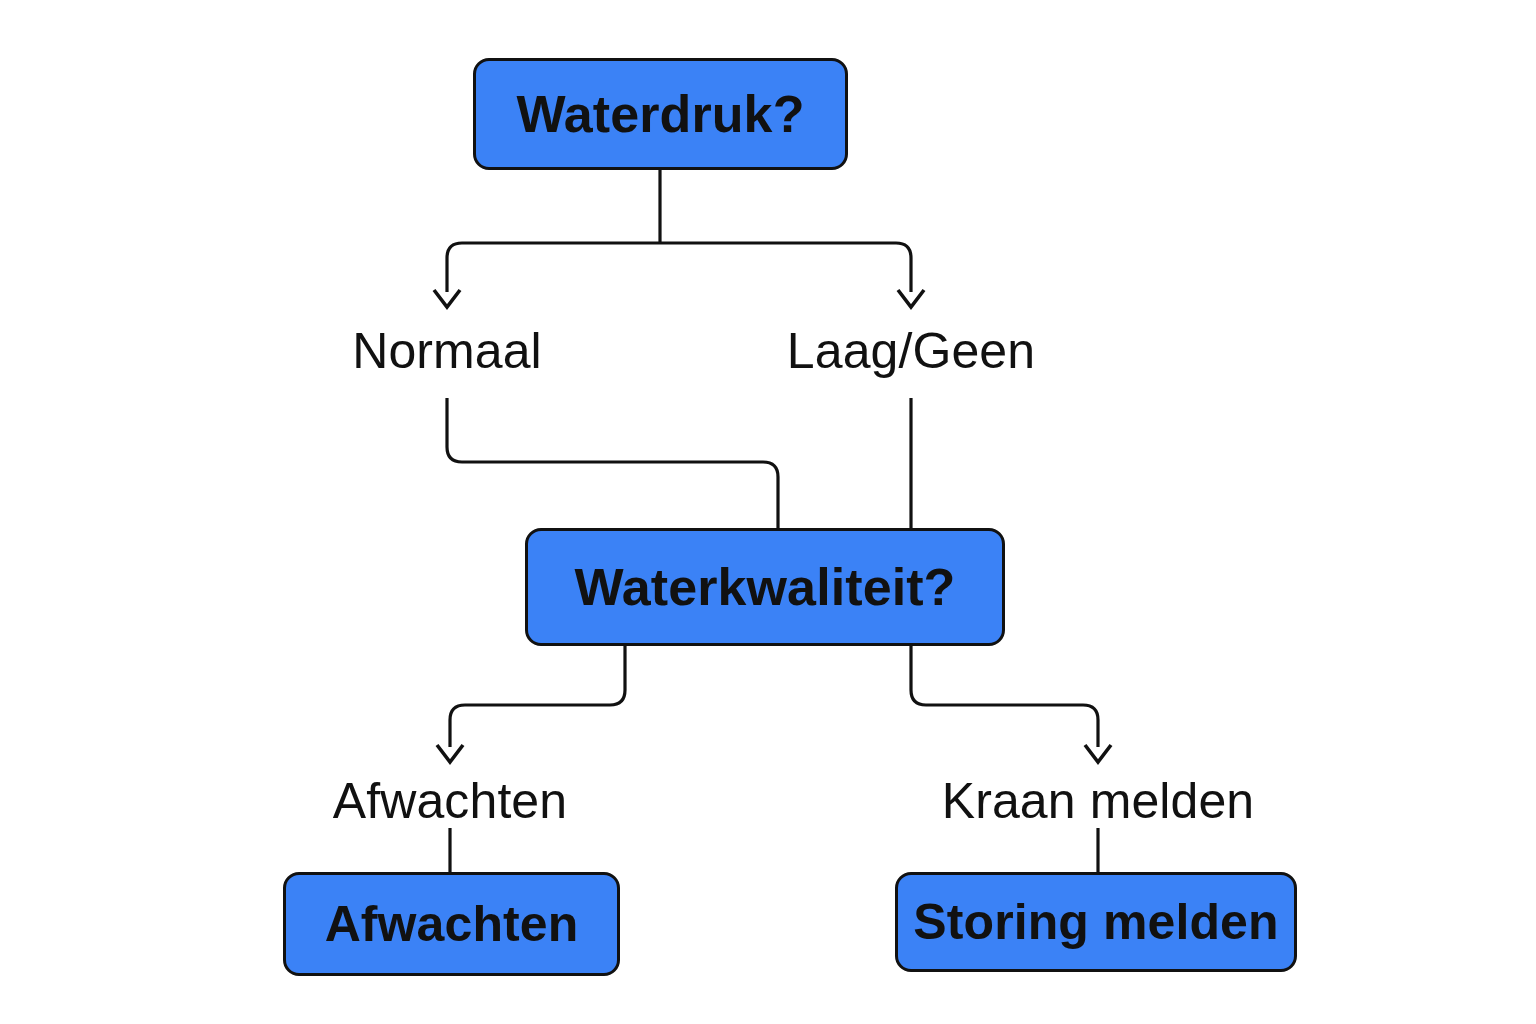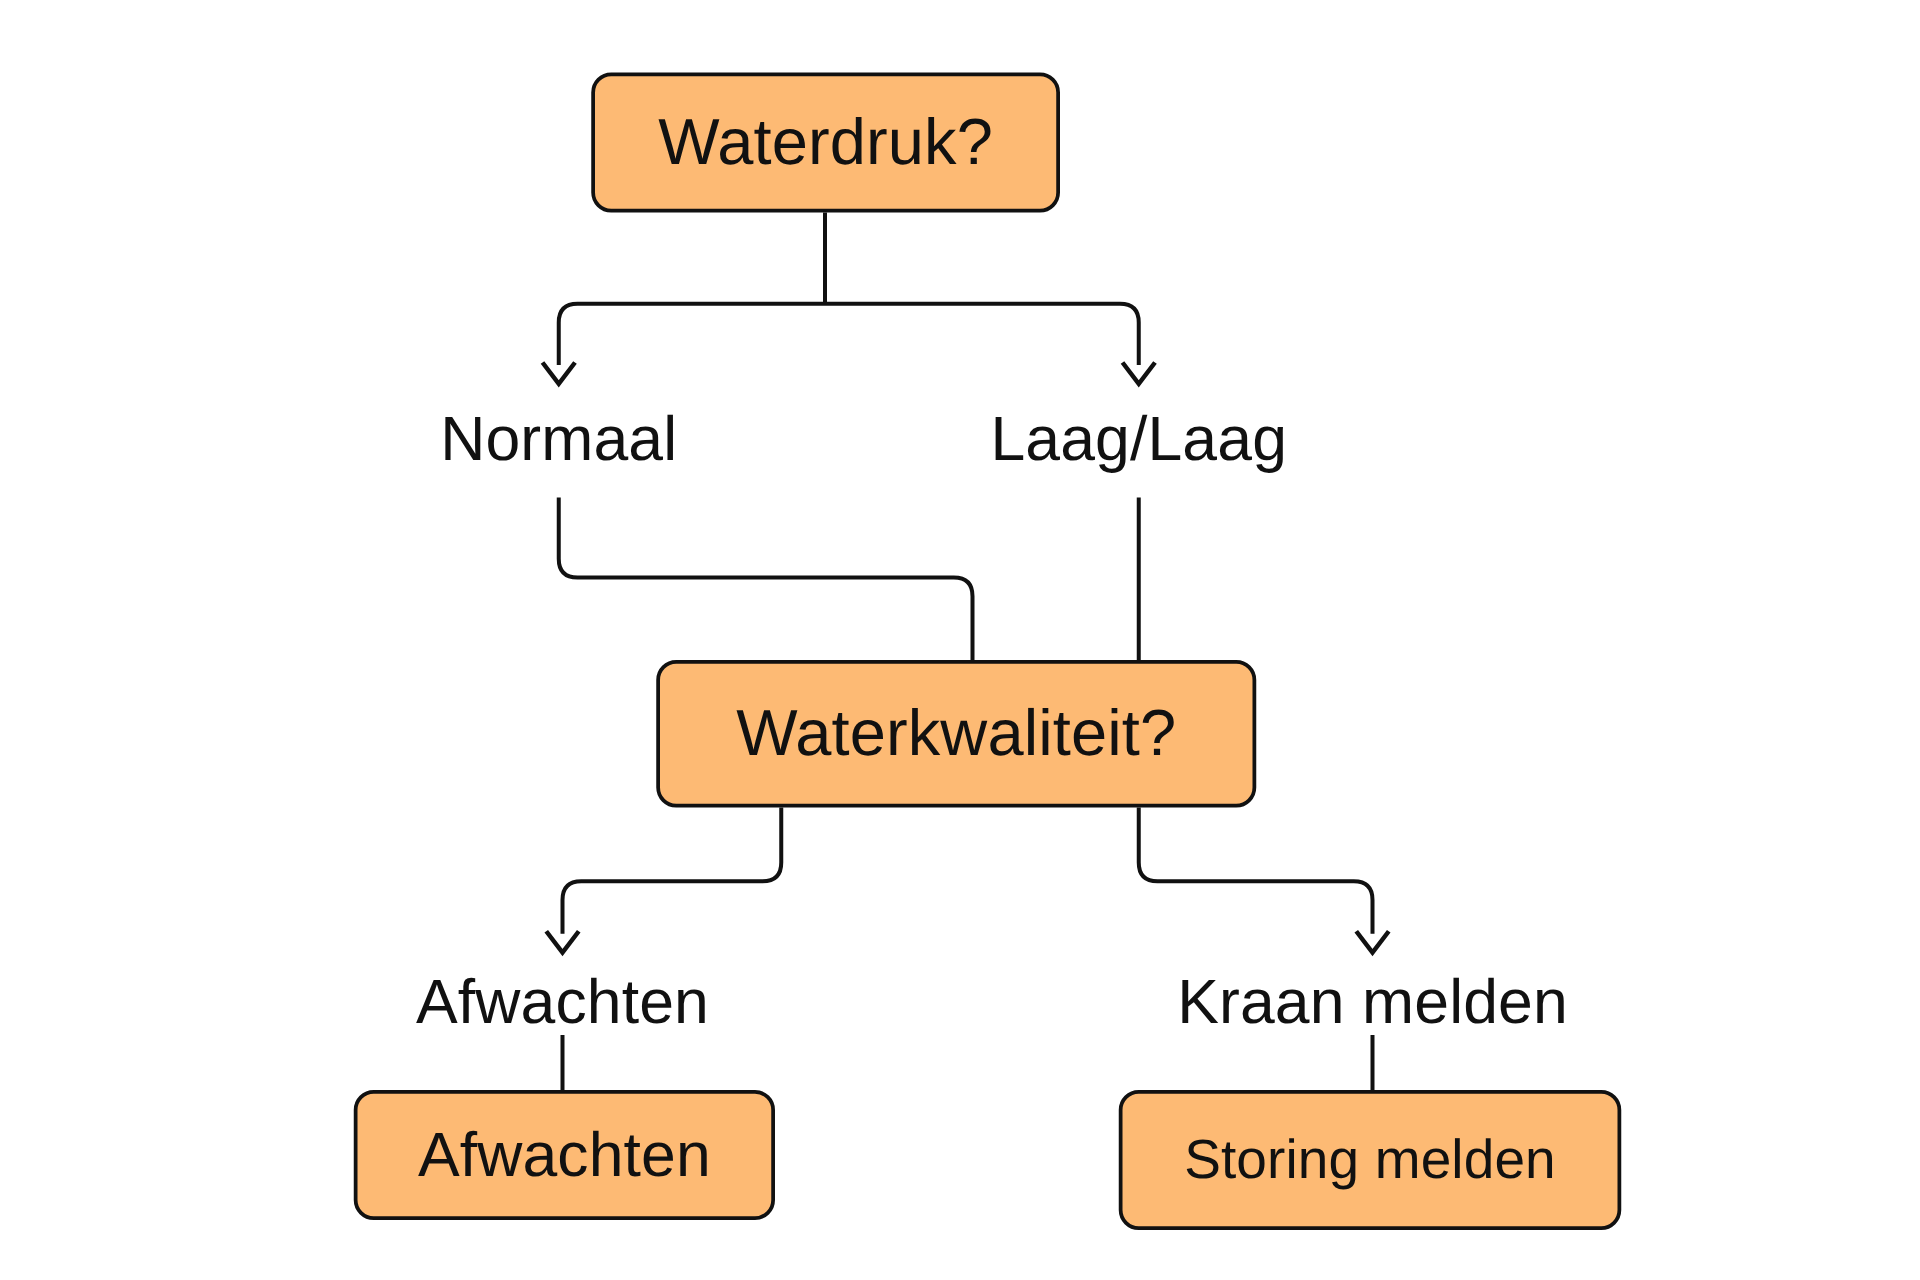--- a/index.html
+++ b/index.html
@@ -36,28 +36,28 @@
   .arrowhead {
     fill: none;
     stroke: #111111;
     stroke-width: 3.6;
     stroke-linecap: butt;
     stroke-linejoin: miter;
   }
   .node-box {
     position: absolute;
     box-sizing: border-box;
-    background: #fdba74;
+    background: #3b82f6;
     border: 3px solid #111111;
     border-radius: 16px;
     display: flex;
     align-items: center;
     justify-content: center;
     color: #111111;
-    font-weight: 400;
+    font-weight: 700;
     letter-spacing: 0.1px;
     white-space: nowrap;
   }
   .edge-label {
     position: absolute;
     color: #111111;
     font-weight: 400;
     white-space: nowrap;
     text-align: center;
     letter-spacing: 0.1px;
@@ -96,36 +96,36 @@
 
   <div class="node-box" style="left:473px; top:58px; width:375px; height:112px; font-size:52px;">
     <span>Waterdruk?</span>
   </div>
 
   <div class="edge-label" style="left:297px; top:326px; width:300px; font-size:50px;">
     <span>Normaal</span>
   </div>
 
   <div class="edge-label" style="left:761px; top:326px; width:300px; font-size:50px;">
-    <span>Laag/Laag</span>
+    <span>Laag/Geen</span>
   </div>
 
   <div class="node-box" style="left:525px; top:528px; width:480px; height:118px; font-size:52px;text-align:right;">
     <span>Waterkwaliteit?</span>
   </div>
 
   <div class="edge-label" style="left:300px; top:776px; width:300px; font-size:50px;">
     <span>Afwachten</span>
   </div>
 
   <div class="edge-label" style="left:928px; top:776px; width:340px; font-size:50px;">
     <span>Kraan melden</span>
   </div>
 
   <div class="node-box" style="left:283px; top:872px; width:337px; height:104px; font-size:50px;">
     <span>Afwachten</span>
   </div>
 
-  <div class="node-box" style="left:895px; top:872px; width:402px; height:112px; font-size:44px;">
+  <div class="node-box" style="left:895px; top:872px; width:402px; height:100px; font-size:50px;">
     <span>Storing melden</span>
   </div>
 
 </div>
 
 </body></html>

